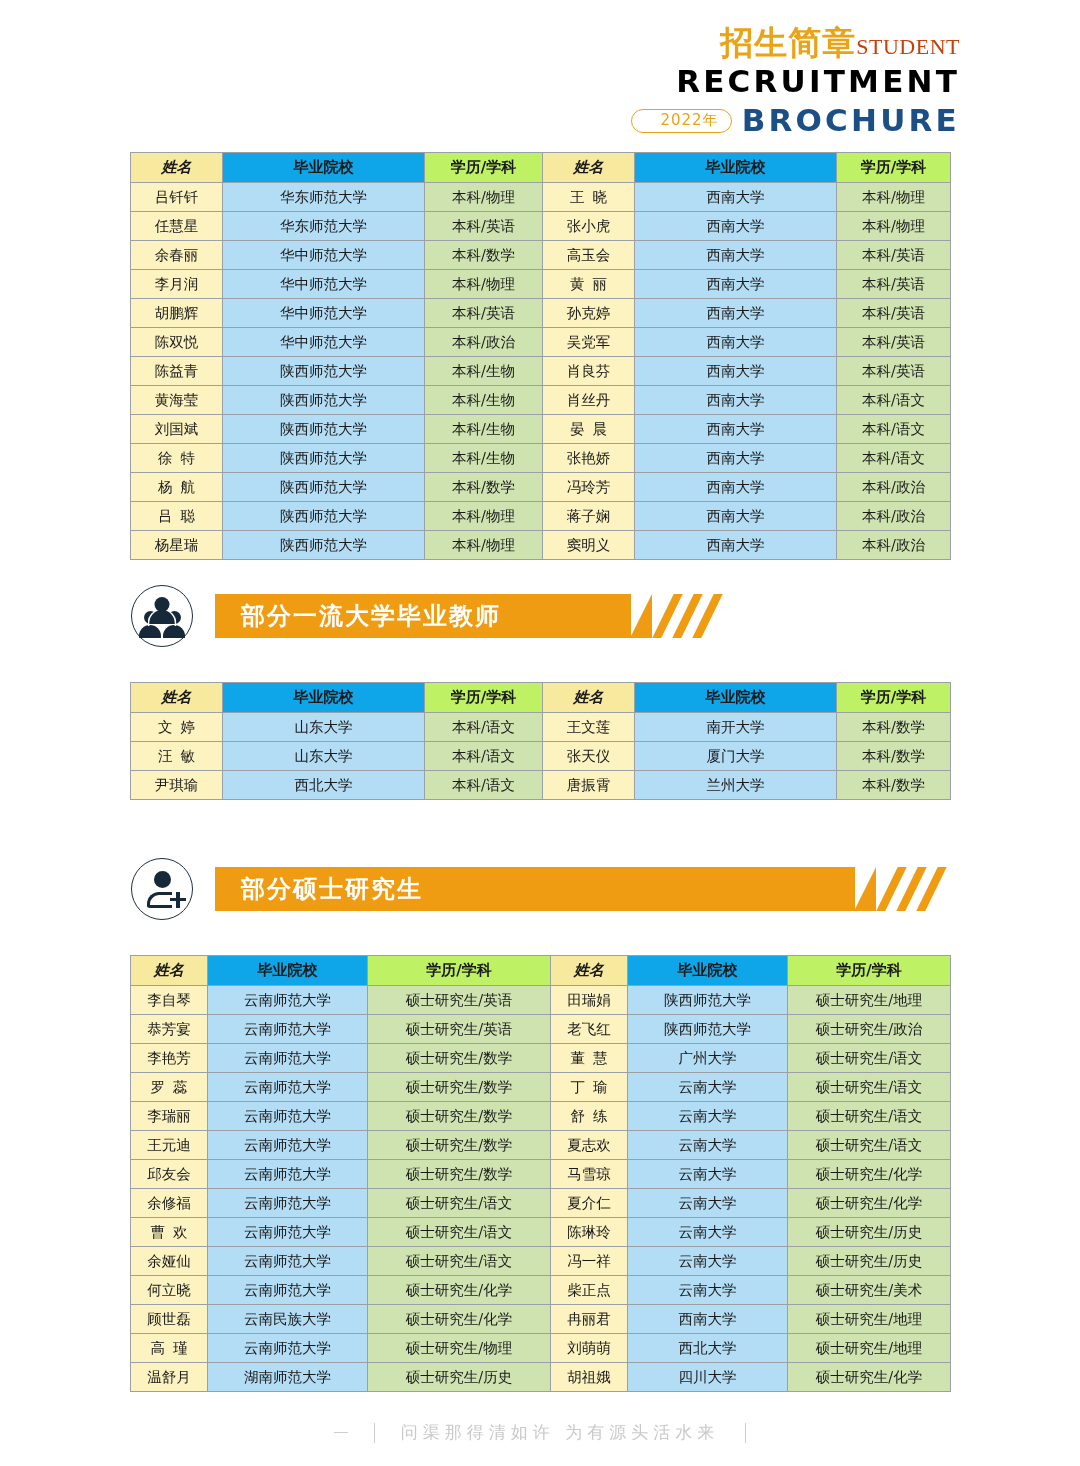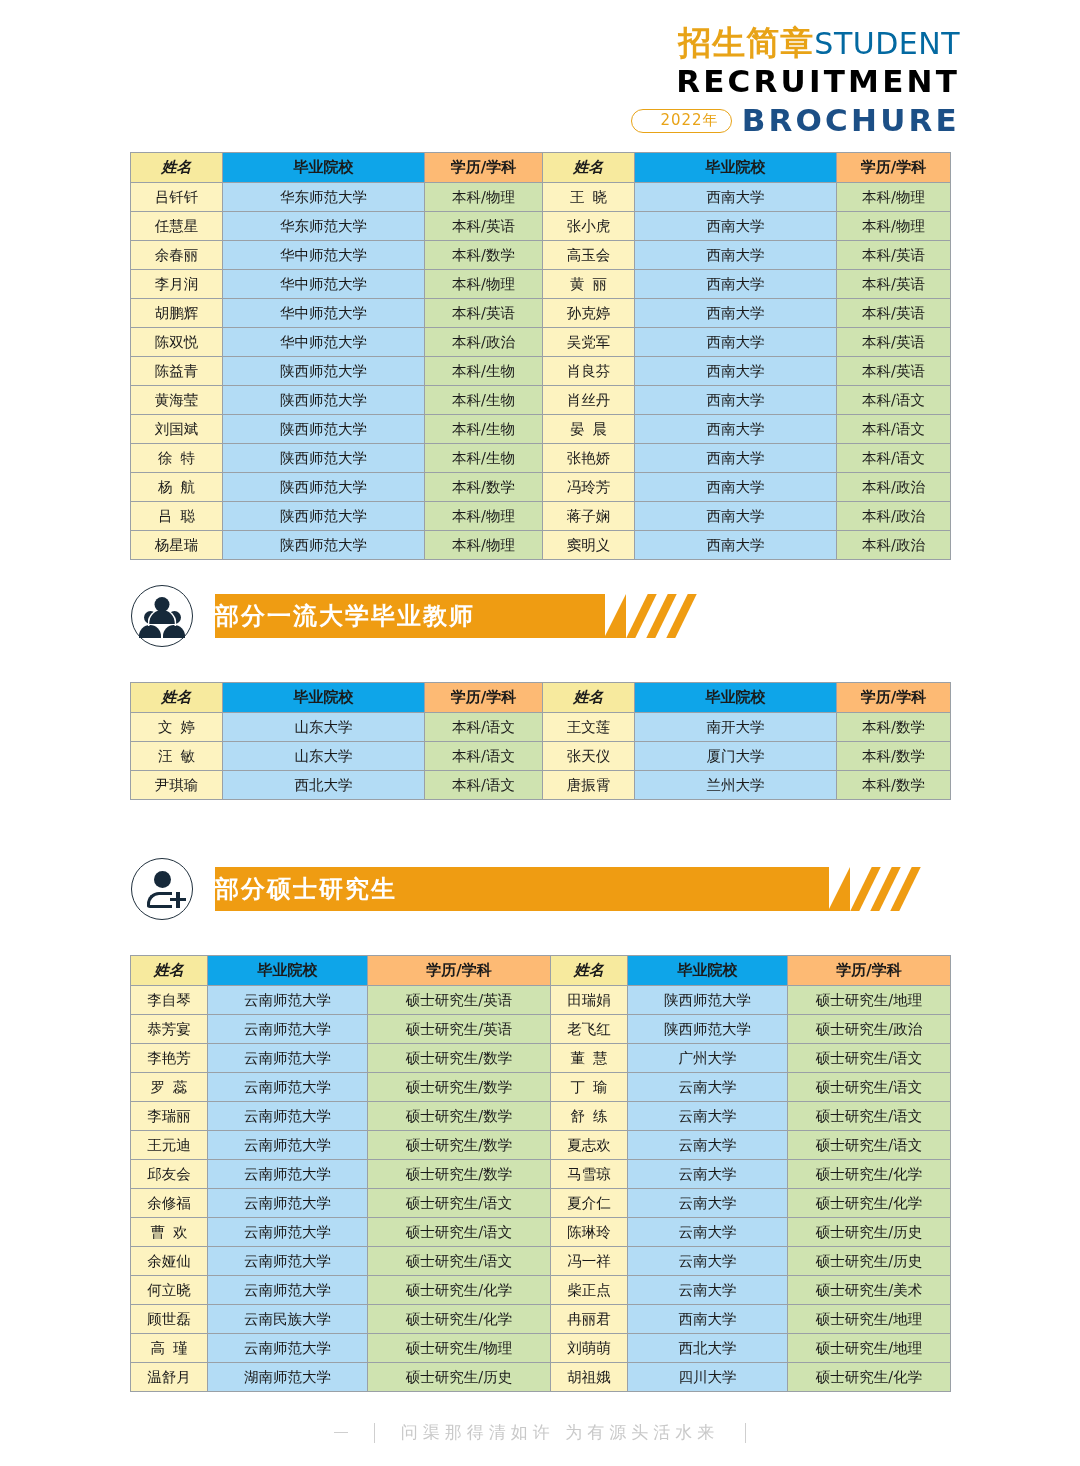--- a/index.html
+++ b/index.html
@@ -30,24 +30,25 @@
     white-space: nowrap;
   }
   .brand-cn {
     font-size: 33px;
     font-weight: bold;
     color: #e8a317;
     letter-spacing: 1px;
     font-family: "DejaVu Serif", "Liberation Serif", serif;
   }
   .brand-student {
-    font-size: 30px;
+    font-size: 22px;
     font-weight: 500;
-    color: #0369a1;
+    color: #c2410c;
     letter-spacing: 0.5px;
+    font-family: Liberation Serif, serif;
   }
   .brand-row2 {
     margin-top: 7px;
     font-size: 31px;
     font-weight: bold;
     color: #000000;
     letter-spacing: 3.2px;
     white-space: nowrap;
   }
   .brand-row3 {
@@ -93,21 +94,21 @@
   table.roster tr.hdr td {
     font-weight: bold;
     font-size: 15px;
     height: 27px;
   }
   table.roster td.c-name { background: #fdf3c0; }
   table.roster td.c-school { background: #b3dcf5; }
   table.roster td.c-degree { background: #cfe3b0; }
   table.roster tr.hdr td.c-name { background: #f7ea9e; font-style: italic; }
   table.roster tr.hdr td.c-school { background: #0ea5e9; }
-  table.roster tr.hdr td.c-degree { background: #fdba74; }
+  table.roster tr.hdr td.c-degree { background: #bef264; }
   table.roster tr.body td { height: 26px; font-size: 14.5px; }
   table.roster td.sep { border-left: 1px solid #3a3a3a; }
 
   
   .n2 { letter-spacing: 0.55em; padding-left: 0.55em; }
 
   
   .section {
     position: absolute;
     display: flex;
@@ -127,20 +128,21 @@
     position: relative;
     margin-left: 22px;
     height: 44px;
     display: flex;
     align-items: stretch;
   }
   .sec-bar {
     background: #ef9c12;
     display: flex;
     align-items: center;
+    padding-left: 26px;
     position: relative;
   }
   .sec-bar::after {
     content: "";
     position: absolute;
     right: -21px;
     top: 0;
     width: 0;
     height: 0;
     border-style: solid;

